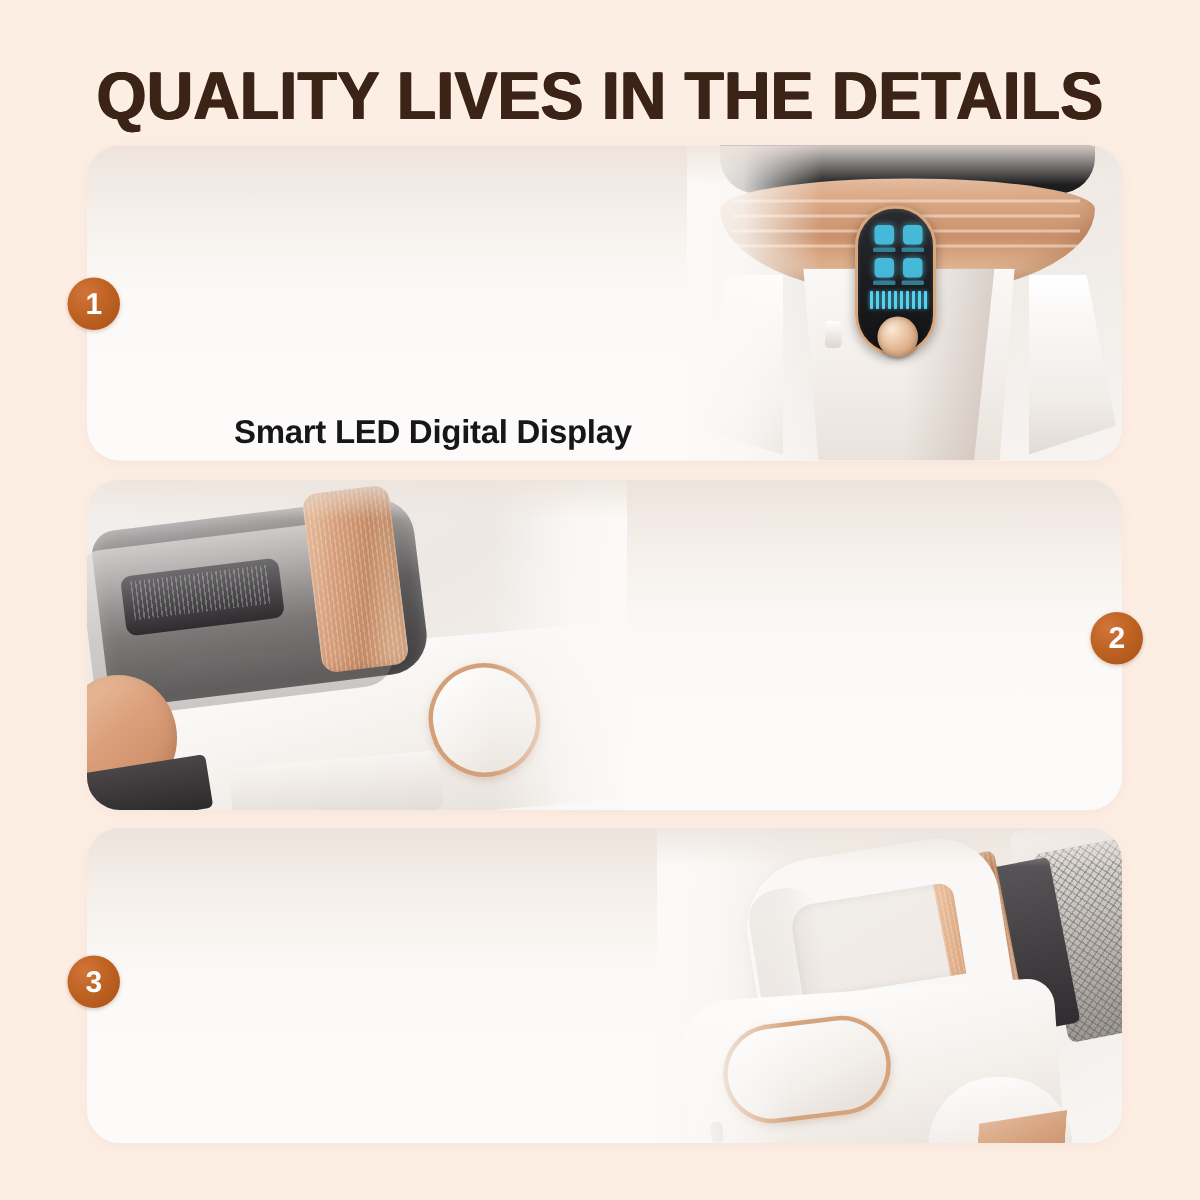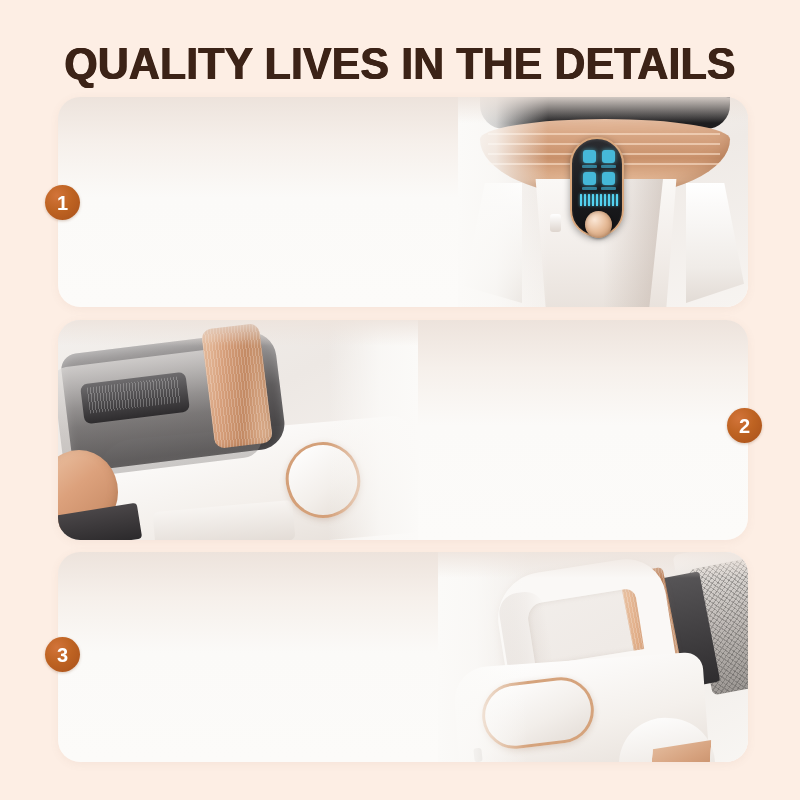--- a/index.html
+++ b/index.html
@@ -315,20 +315,24 @@
             <i></i>
         </div>
 
         <div class="p1-power"></div>
       </div>
 
       <div class="fade-l"></div>
       <div class="fade-t"></div>
     </div>
 
+    <div class="txt" id="txt1">
+      <div class="t-title">Smart LED Digital Display</div>
+      <div class="t-sub">Easy Start, Clear Operation</div>
+    </div>
   </div>
 
   <div class="badge" id="badge1">1</div>
 
   <div class="card" id="card2">
 
     <div class="photo" id="photo2">
       <div class="p2-bg"></div>
 
       <div class="p2-white"></div>

